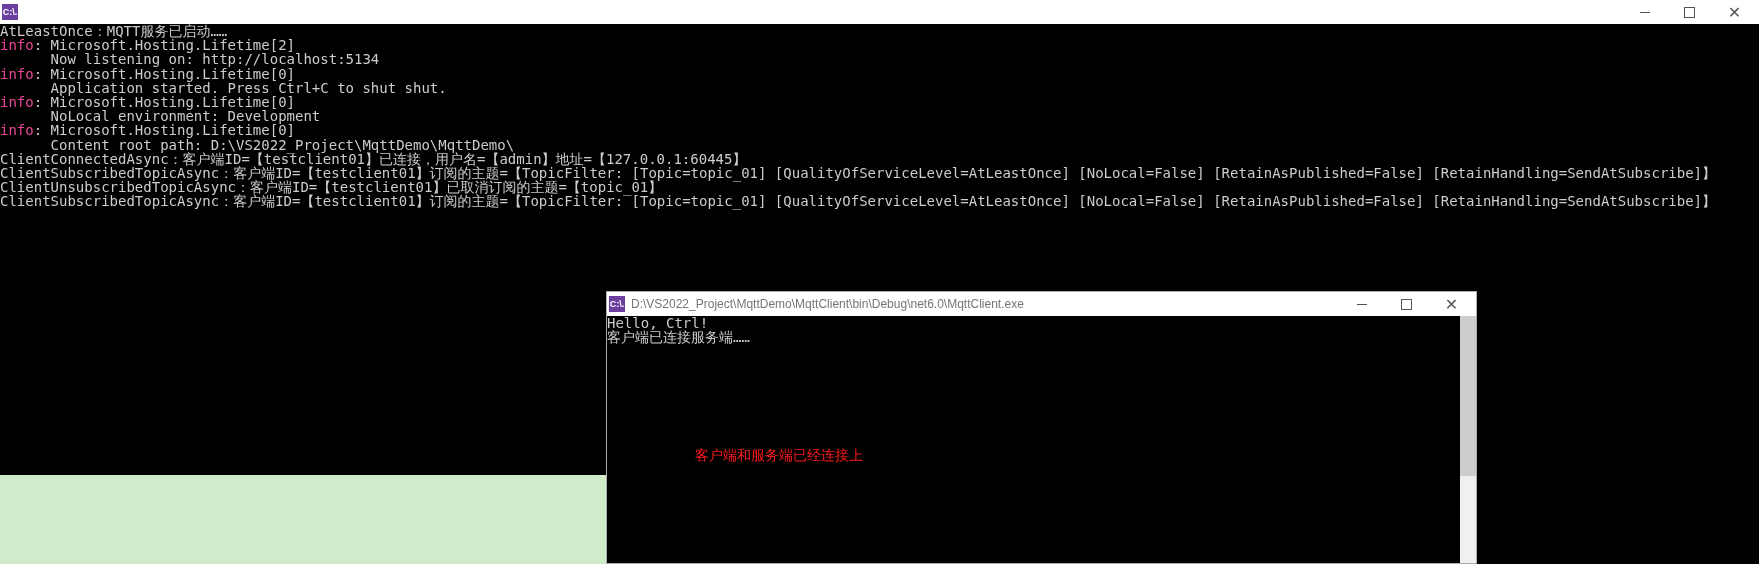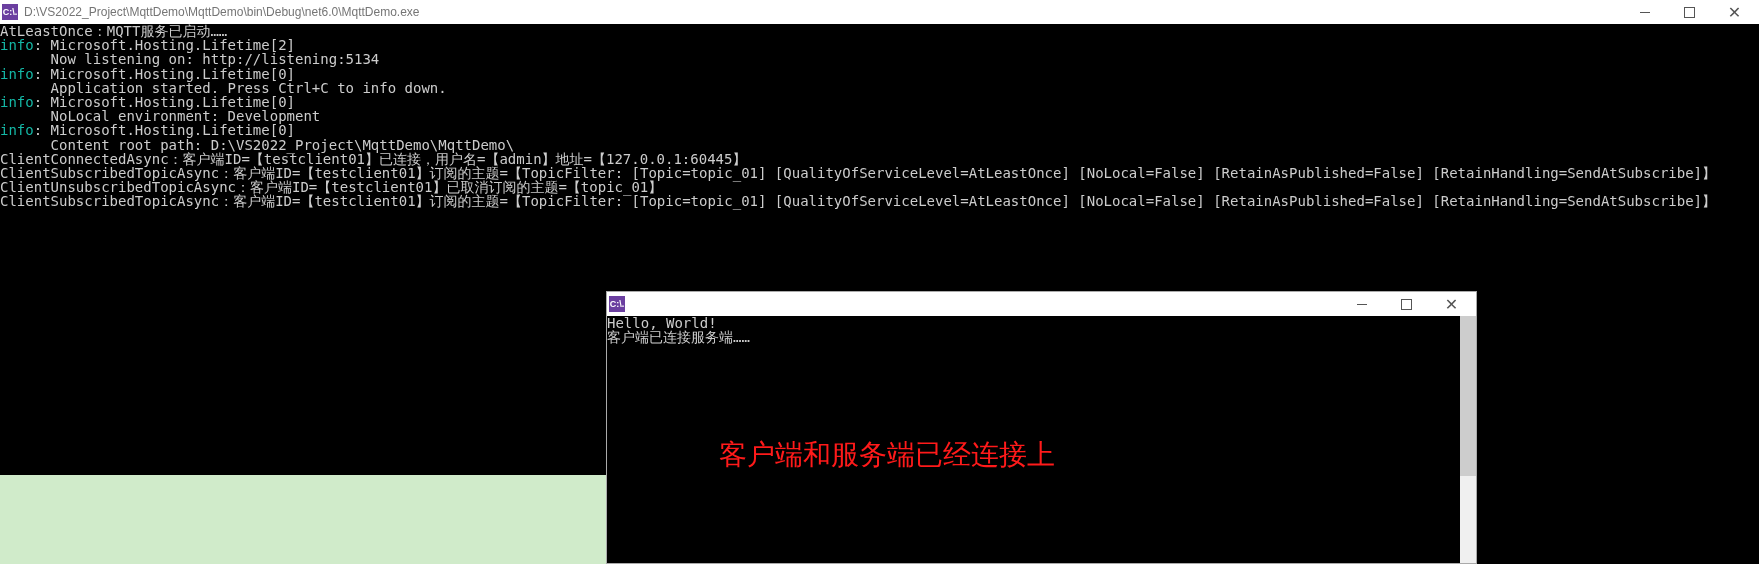--- a/index.html
+++ b/index.html
@@ -108,30 +108,30 @@
       line-height: 14.2px;
       white-space: pre;
       font-family: "NSimSun", Consolas, monospace;
       position: relative;
     }
     .console-body.client {
       background: #000;
       height: calc(100% - 24px);
     }
     .info-label {
-      color: #14b8a6;
+      color: #ec4899;
     }
     .annotation {
       position: absolute;
       color: #ff1a1a;
       font-family: "Microsoft YaHei", sans-serif;
-      font-size: 28px;
+      font-size: 14px;
       font-weight: normal;
       top: 132px;
-      left: 112px;
+      left: 88px;
       white-space: nowrap;
     }
     .scrollbar {
       position: absolute;
       right: 0;
       top: 24px;
       bottom: 0;
       width: 16px;
       background: #f0f0f0;
     }
@@ -152,56 +152,56 @@
       background: #d0ebca;
     }
   </style>
 </head>
 <body>
 
 <div class="window window-main">
   <div class="titlebar">
     <div class="titlebar-left">
       <div class="titlebar-icon">C:\.</div>
-      <span class="titlebar-title">D:\VS2022_Project\MqttDemo\MqttDemo\bin\Debug\net6.0\MqttDemo.exe</span>
     </div>
     <div class="titlebar-buttons">
       <button class="titlebar-btn minimize-icon"></button>
       <button class="titlebar-btn maximize-icon"></button>
       <button class="titlebar-btn close-icon">✕</button>
     </div>
   </div>
   <div class="console-body"><span>AtLeastOnce：MQTT服务已启动……</span>
 <span class="info-label">info</span><span>: Microsoft.Hosting.Lifetime[2]</span>
-<span>      Now listening on: http://listening:5134</span>
+<span>      Now listening on: http://localhost:5134</span>
 <span class="info-label">info</span><span>: Microsoft.Hosting.Lifetime[0]</span>
-<span>      Application started. Press Ctrl+C to info down.</span>
+<span>      Application started. Press Ctrl+C to shut shut.</span>
 <span class="info-label">info</span><span>: Microsoft.Hosting.Lifetime[0]</span>
 <span>      NoLocal environment: Development</span>
 <span class="info-label">info</span><span>: Microsoft.Hosting.Lifetime[0]</span>
 <span>      Content root path: D:\VS2022_Project\MqttDemo\MqttDemo\</span>
 <span>ClientConnectedAsync：客户端ID=【testclient01】已连接，用户名=【admin】地址=【127.0.0.1:60445】</span>
 <span>ClientSubscribedTopicAsync：客户端ID=【testclient01】订阅的主题=【TopicFilter: [Topic=topic_01] [QualityOfServiceLevel=AtLeastOnce] [NoLocal=False] [RetainAsPublished=False] [RetainHandling=SendAtSubscribe]】</span>
 <span>ClientUnsubscribedTopicAsync：客户端ID=【testclient01】已取消订阅的主题=【topic_01】</span>
 <span>ClientSubscribedTopicAsync：客户端ID=【testclient01】订阅的主题=【TopicFilter: [Topic=topic_01] [QualityOfServiceLevel=AtLeastOnce] [NoLocal=False] [RetainAsPublished=False] [RetainHandling=SendAtSubscribe]】</span></div>
 </div>
 
 <div class="green-strip"></div>
 
 <div class="window window-client">
   <div class="titlebar gray">
     <div class="titlebar-left">
       <div class="titlebar-icon">C:\.</div>
+      <span class="titlebar-title">D:\VS2022_Project\MqttDemo\MqttClient\bin\Debug\net6.0\MqttClient.exe</span>
     </div>
     <div class="titlebar-buttons">
       <button class="titlebar-btn minimize-icon"></button>
       <button class="titlebar-btn maximize-icon"></button>
       <button class="titlebar-btn close-icon">✕</button>
     </div>
   </div>
-  <div class="console-body client"><span>Hello, World!</span>
+  <div class="console-body client"><span>Hello, Ctrl!</span>
 <span>客户端已连接服务端……</span>
     <div class="annotation">客户端和服务端已经连接上</div>
   </div>
   <div class="scrollbar">
     <div class="scrollbar-thumb"></div>
   </div>
 </div>
 
 </body></html>

